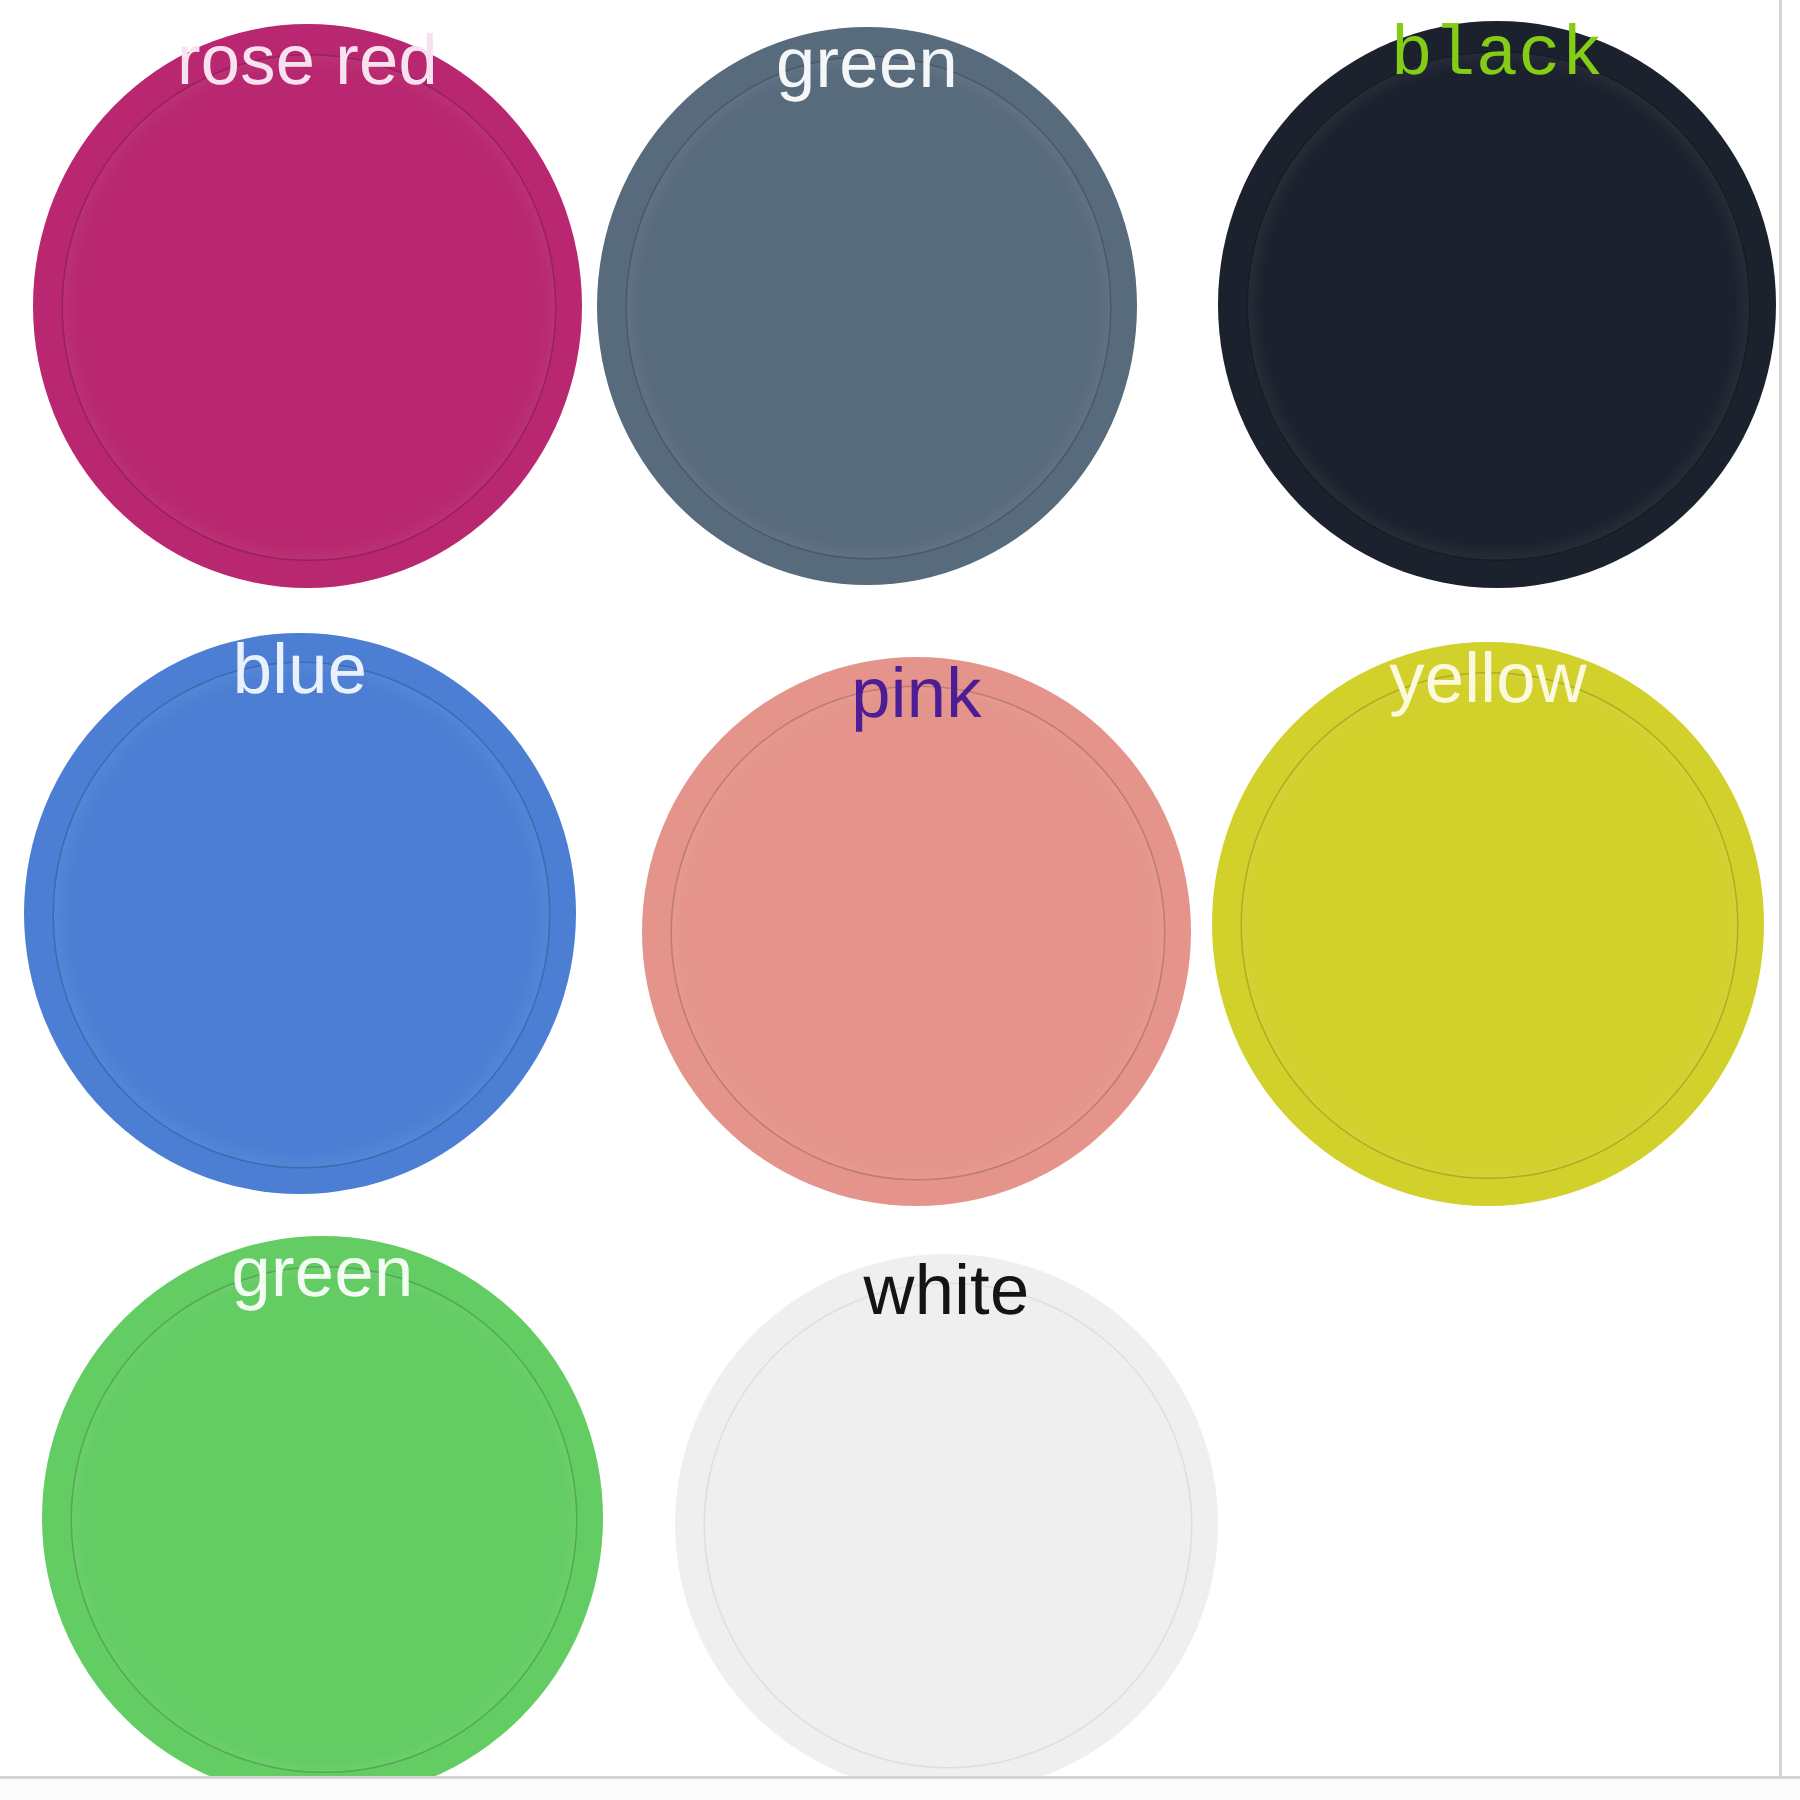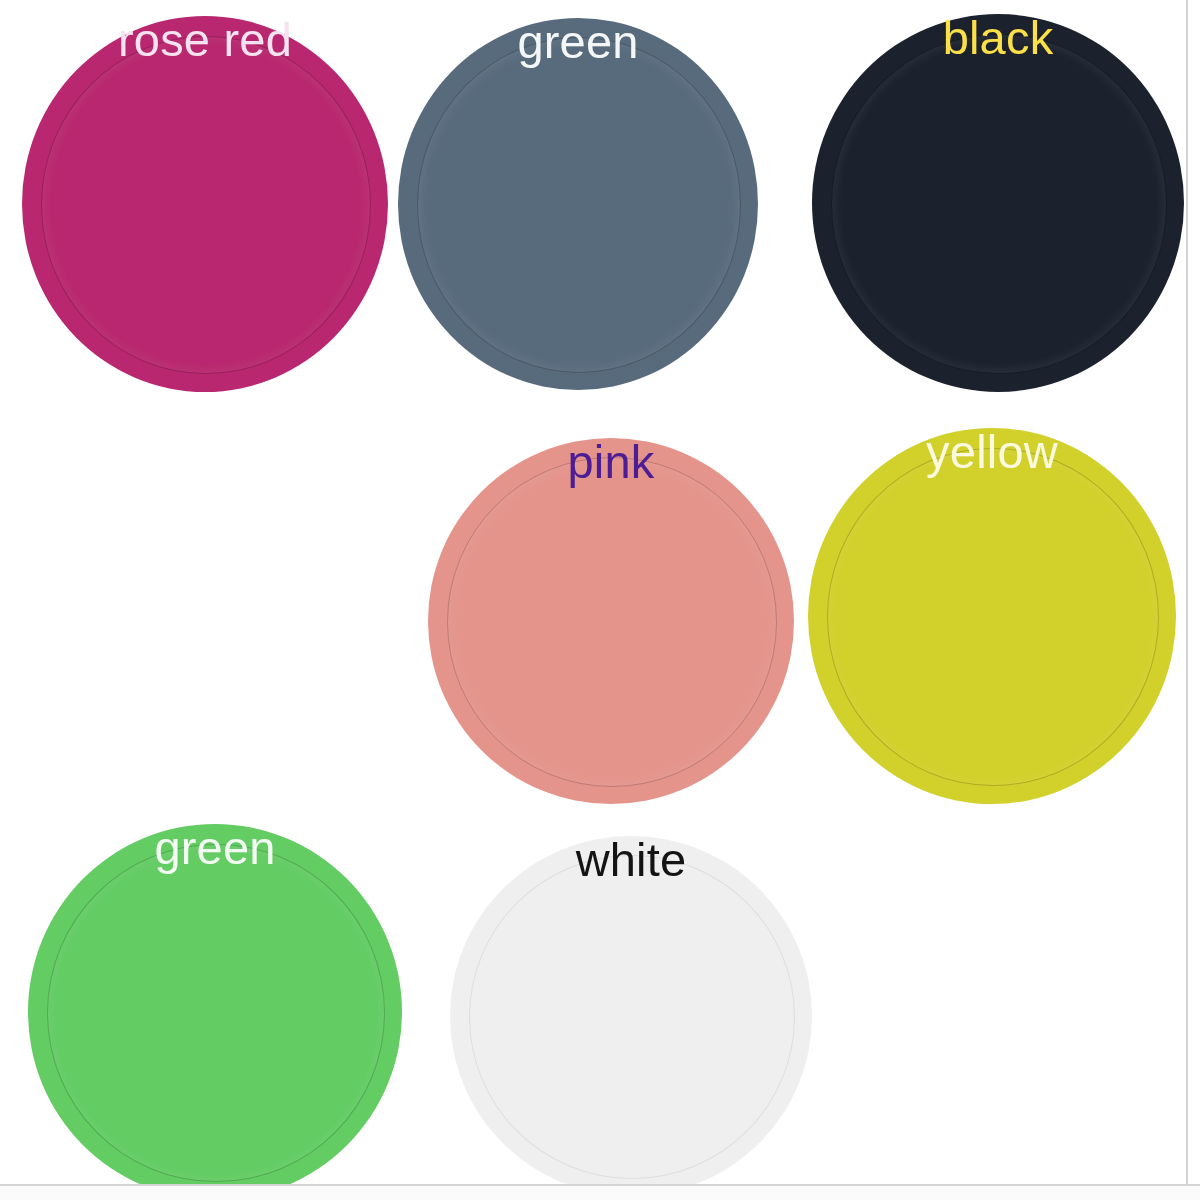--- a/index.html
+++ b/index.html
@@ -96,23 +96,26 @@
 
   <div class="swatch" id="sw-rose-red" style="background-color: rgb(184, 39, 111);">
     <span class="swatch-label" style="color: rgb(247, 227, 239);">rose red</span>
   </div>
 
   <div class="swatch" id="sw-gray" style="background-color: rgb(88, 107, 125);">
     <span class="swatch-label" style="color: rgb(244, 246, 247);">green</span>
   </div>
 
   <div class="swatch" id="sw-black" style="background-color: rgb(27, 34, 46);">
-    <span class="swatch-label" style="color: #fde047;">black</span>
+    <span class="swatch-label" style="color: #84cc16; font-family: Liberation Mono, monospace;">black</span>
   </div>
 
+  <div class="swatch" id="sw-blue" style="background-color: rgb(76, 127, 212);">
+    <span class="swatch-label" style="color: rgb(233, 242, 251);">blue</span>
+  </div>
 
   <div class="swatch" id="sw-pink" style="background-color: rgb(228, 148, 139);">
     <span class="swatch-label" style="color: #4c1d95;">pink</span>
   </div>
 
   <div class="swatch" id="sw-yellow" style="background-color: rgb(210, 208, 42);">
     <span class="swatch-label" style="color: rgb(251, 250, 223);">yellow</span>
   </div>
 
   <div class="swatch light" id="sw-white" style="background-color: rgb(239, 239, 239);">

